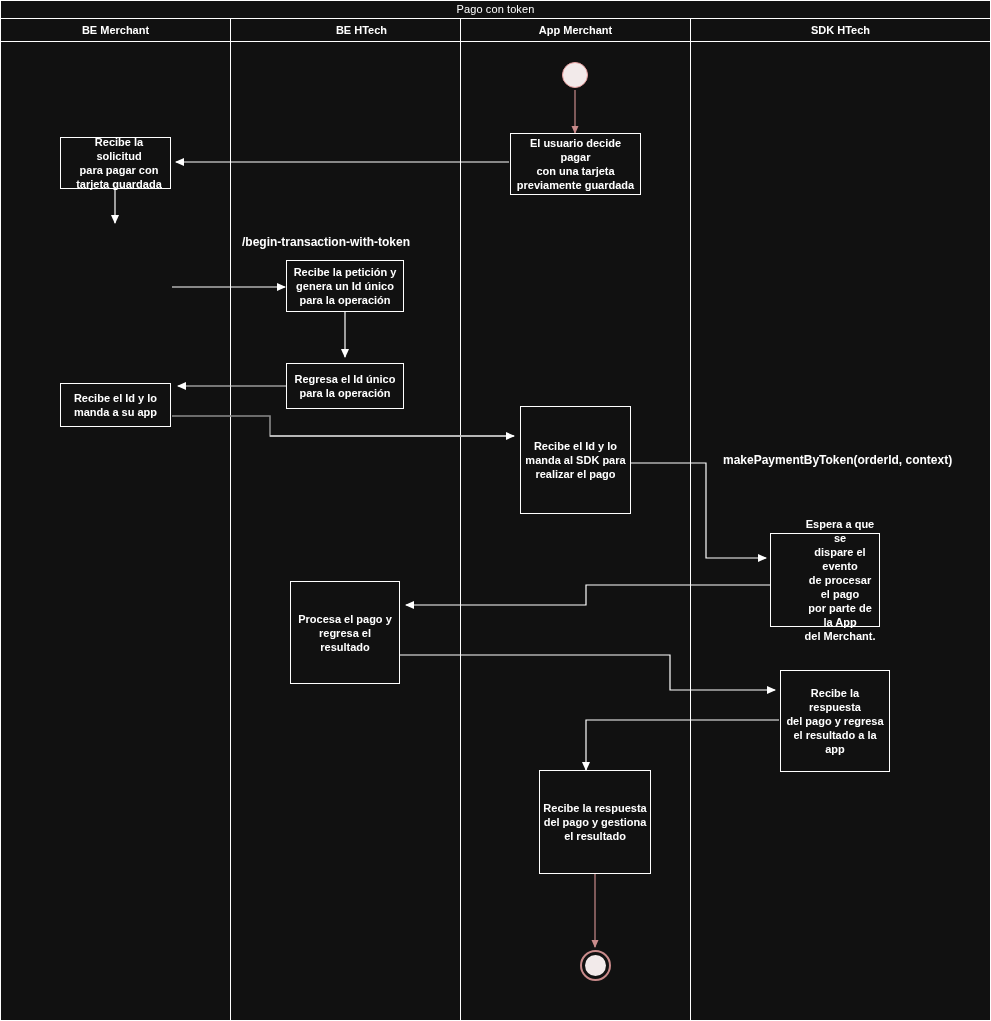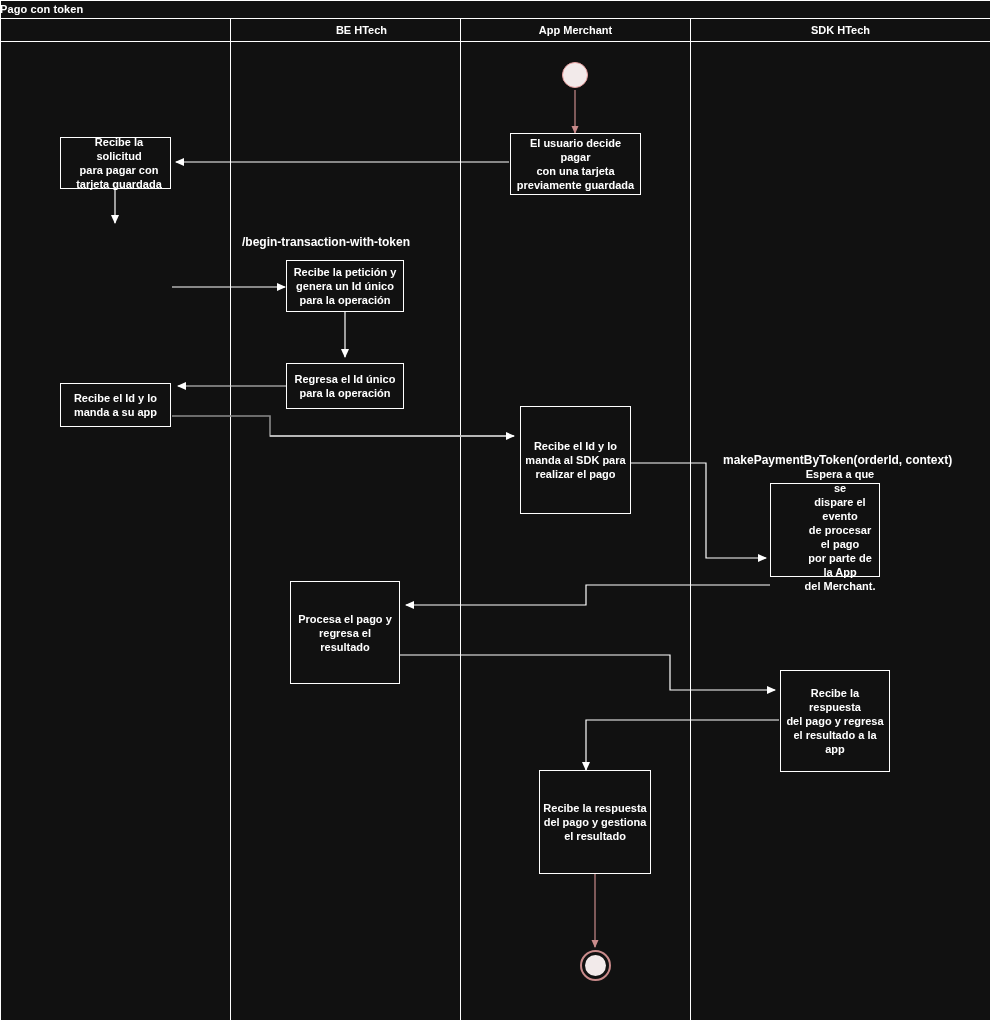--- a/index.html
+++ b/index.html
@@ -21,24 +21,24 @@
   .frame-border {
     position: absolute;
     background: #ffffff;
   }
   .title-bar {
     position: absolute;
     left: 0; top: 0;
     width: 991px; height: 18px;
     display: flex;
     align-items: center;
-    justify-content: flex-start;
+    justify-content: center;
     color: #ffffff;
     font-size: 11px;
-    font-weight: bold;
+    font-weight: normal;
     letter-spacing: 0.1px;
   }
   .lane-header {
     position: absolute;
     top: 19px;
     height: 22px;
     display: flex;
     align-items: center;
     justify-content: center;
     color: #ffffff;
@@ -114,20 +114,23 @@
   <div class="frame-border" style="left:0;top:0;width:1px;height:1021px;"></div>
   <div class="frame-border" style="left:990px;top:0;width:1px;height:1021px;"></div>
   <div class="frame-border" style="left:0;top:1020px;width:991px;height:1px;"></div>
 
   <div class="title-bar">
     <span>Pago con token</span>
   </div>
   <div class="frame-border" style="left:0;top:18px;width:991px;height:1px;"></div>
   <div class="frame-border" style="left:0;top:41px;width:991px;height:1px;"></div>
 
+  <div class="lane-header" style="left:1px;width:229px;">
+    <span>BE Merchant</span>
+  </div>
   <div class="lane-header" style="left:247px;width:229px;">
     <span>BE HTech</span>
   </div>
   <div class="lane-header" style="left:461px;width:229px;">
     <span>App Merchant</span>
   </div>
   <div class="lane-header" style="left:691px;width:299px;">
     <span>SDK HTech</span>
   </div>
 
@@ -231,21 +234,21 @@
     <span class="node-text">Recibe el Id y lo
 manda a su app</span>
   </div>
 
   <div class="node" style="left:520px;top:406px;width:111px;height:108px;">
     <span class="node-text">Recibe el Id y lo
 manda al SDK para
 realizar el pago</span>
   </div>
 
-  <div class="node" style="left:770px;top:483px;width:110px;height:94px;padding-left:33px;">
+  <div class="node" style="left:770px;top:533px;width:110px;height:94px;padding-left:33px;">
     <span class="node-text">Espera a que se
 dispare el evento
 de procesar el pago
 por parte de la App
 del Merchant.</span>
   </div>
 
   <div class="node" style="left:290px;top:581px;width:110px;height:103px;">
     <span class="node-text">Procesa el pago y
 regresa el resultado</span>

